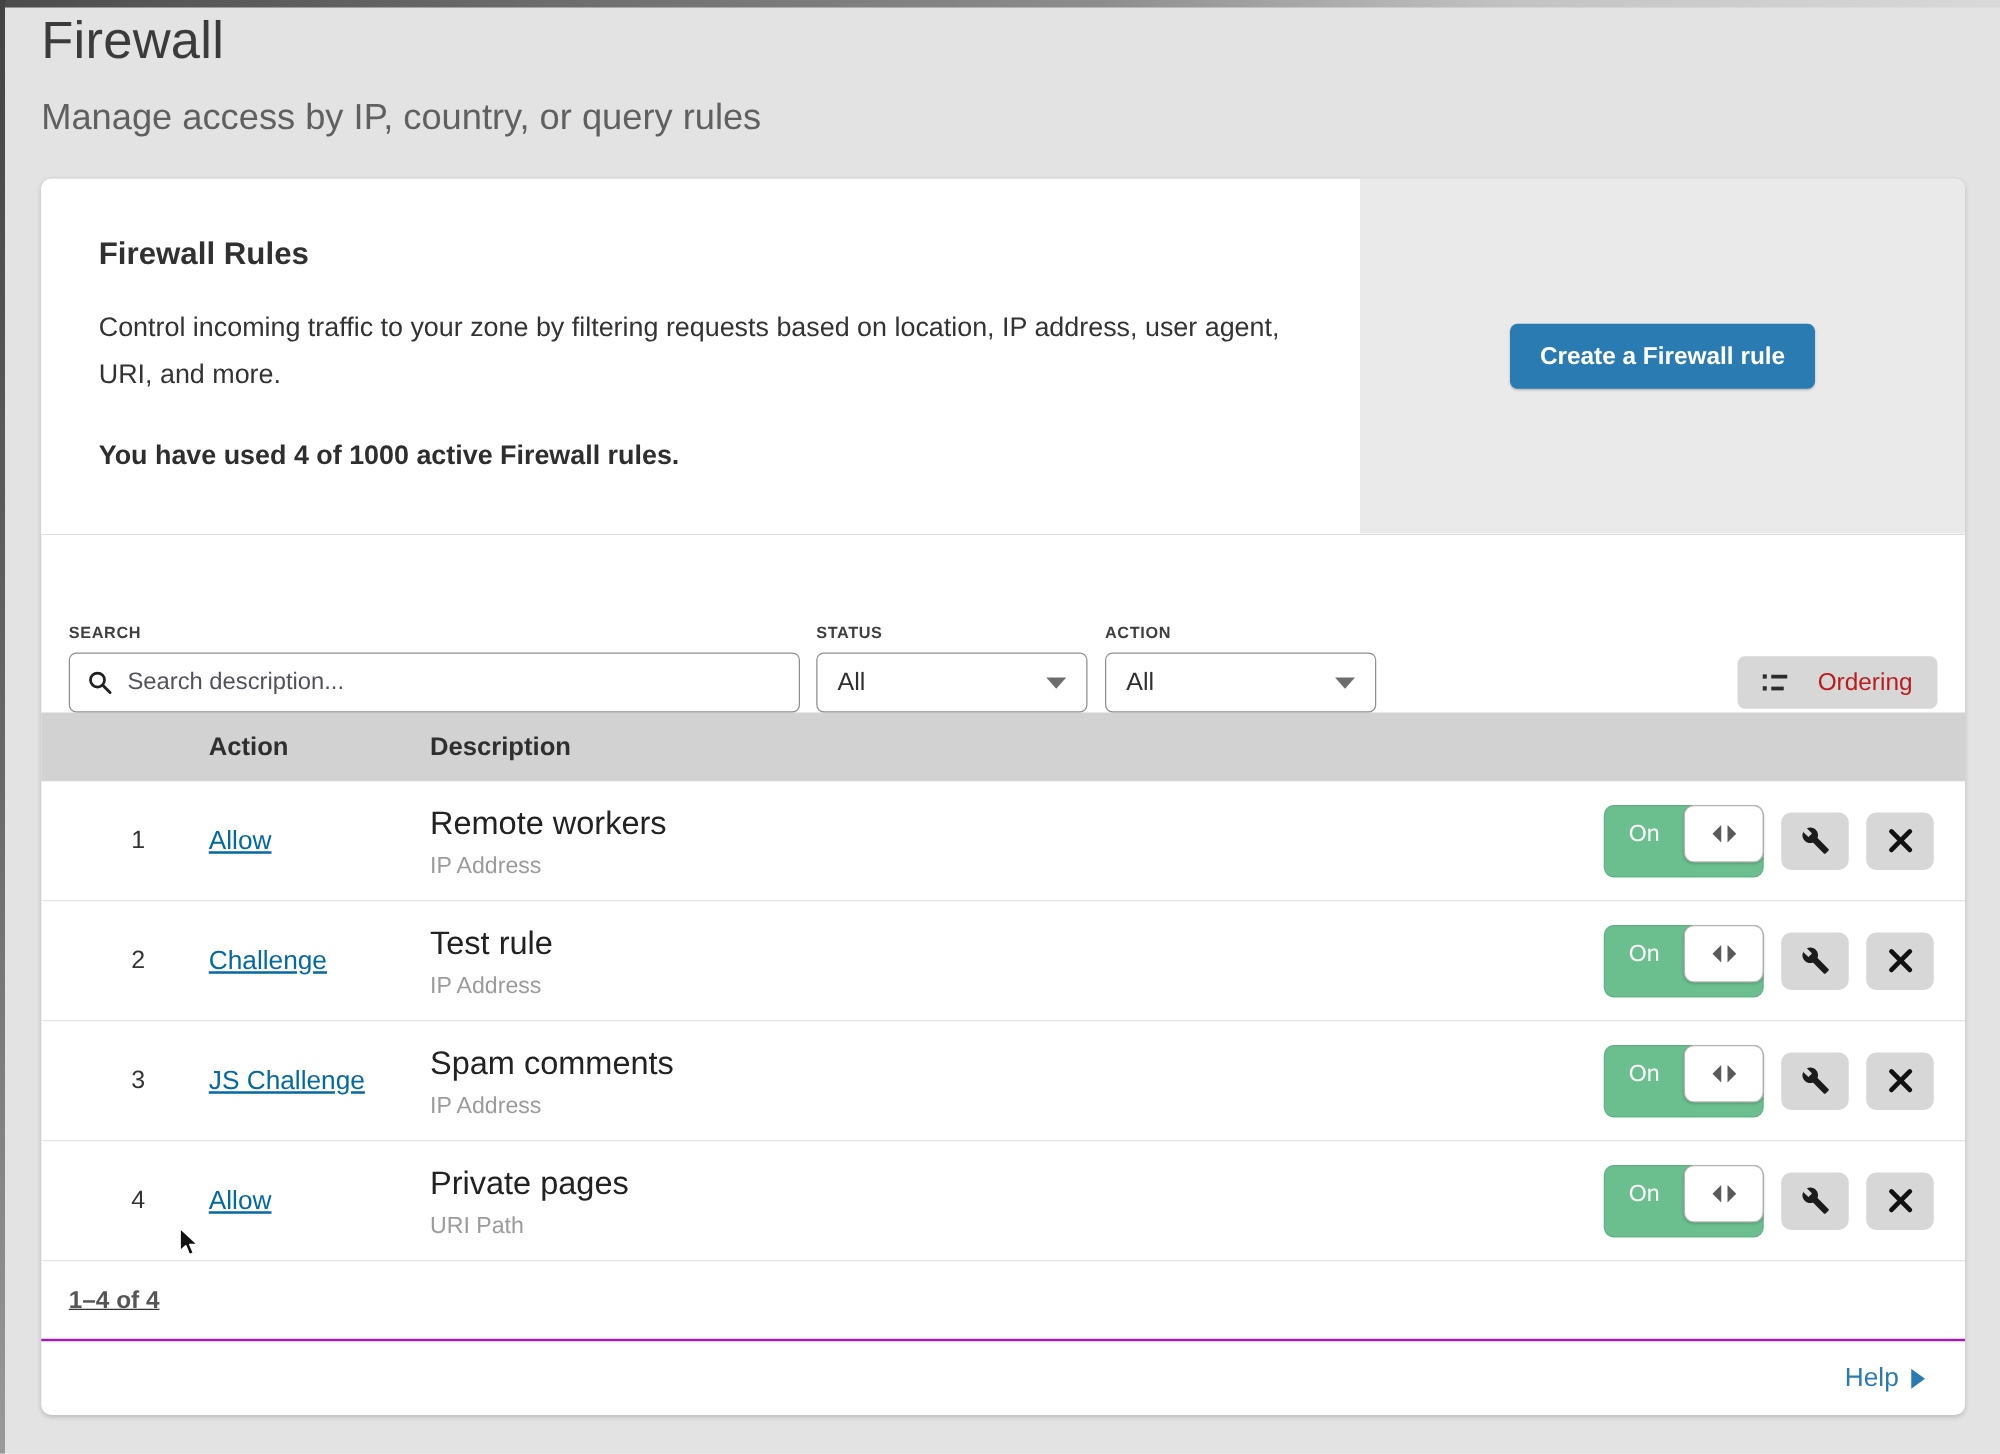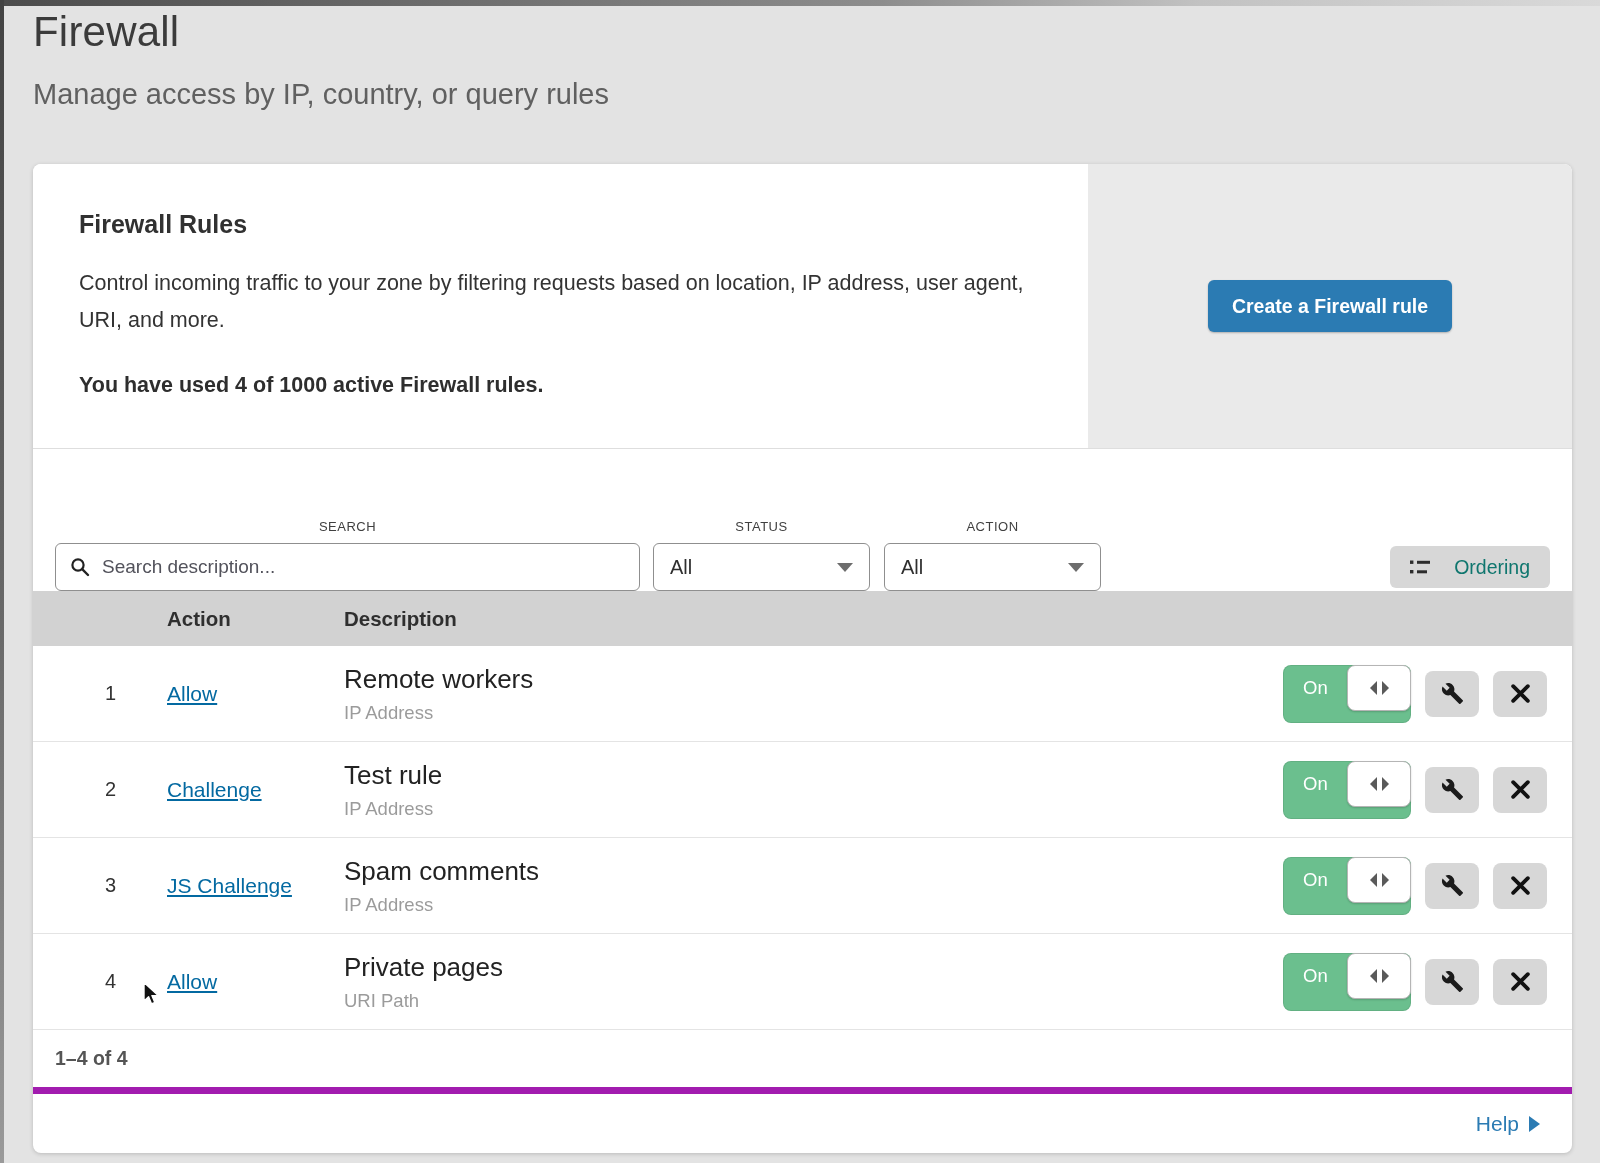--- a/index.html
+++ b/index.html
@@ -18,58 +18,57 @@
     background:linear-gradient(to bottom,#434343 0%,#6a6a6a 55%,#9a9a9a 100%); z-index:5;}
 
   .page-header { position:absolute; left:33px; top:8px; }
   .page-title { font-size:42px; font-weight:500; color:#3b3b3b; letter-spacing:.2px; }
   .page-subtitle { margin-top:22px; font-size:29px; font-weight:300; color:#606060; }
 
   .card {
     position:absolute; left:33px; top:143px; width:1539px; height:989px;
     background:#fff; border-radius:8px;
     box-shadow:0 1px 4px rgba(0,0,0,.18);
-    margin-top:21px;
   }
 
   
   .intro-row { display:flex; height:285px; border-bottom:1px solid #dedede; border-radius:8px 8px 0 0; overflow:hidden; }
   .intro-left { flex:1; background:#fff; padding:46px 46px 0 46px; }
   .intro-heading { font-size:25px; font-weight:700; color:#313131; margin-bottom:26px; }
   .intro-desc { font-size:21.5px; line-height:37px; color:#333; max-width:960px; }
   .intro-usage { margin-top:34px; font-size:21.5px; font-weight:700; color:#2e2e2e; }
   .intro-right { width:484px; background:#eaeaea; display:flex; align-items:center; justify-content:center; }
   .create-btn {
     background:#2b7bb3; color:#fff; font-family:inherit; font-size:19.5px; font-weight:700;
     border:none; border-radius:6px; padding:12px 24px; height:52px; cursor:pointer;
     box-shadow:0 1px 2px rgba(0,0,0,.25);
   }
 
   
   .filters-row { display:flex; align-items:flex-end; padding:26px 22px 0 22px; height:142px; }
   .filter-group { display:flex; flex-direction:column; }
-  .filter-label { font-size:13px; font-weight:400; color:#3f3f3f; letter-spacing:.5px; margin-bottom:9px;text-align:center; }
+  .filter-label { font-size:13px; font-weight:700; color:#3f3f3f; letter-spacing:.5px; margin-bottom:9px; }
   .search-box { position:relative; width:585px; }
   .search-box input {
     width:100%; height:48px; border:1px solid #8f8f8f; border-radius:6px;
     padding:0 14px 0 46px; font-family:inherit; font-size:19px; color:#8b5cf6; background:#fff; outline:none;
   }
   .search-box input::placeholder { color:#52525b; opacity:1; }
   .search-icon { position:absolute; left:15px; top:14px; width:20px; height:20px; }
   .select {
     width:217px; height:48px; border:1px solid #8f8f8f; border-radius:6px; background:#fff;
     display:flex; align-items:center; justify-content:space-between; padding:0 16px; cursor:pointer;
   }
   .select .sel-value { font-size:20px; color:#2f2f2f; }
   .caret-down { width:0; height:0; border-left:8px solid transparent; border-right:8px solid transparent; border-top:9px solid #6d6d6d; }
   .gap13 { width:13px; } .gap14 { width:14px; }
   .spacer { flex:1; }
   .ordering-btn {
     height:42px; margin-bottom:3px; padding:0 20px; border:none; border-radius:6px; background:#d7d7d7;
-    font-family:inherit; font-size:19.5px; font-weight:500; color:#0f766e;
+    font-family:inherit; font-size:19.5px; font-weight:500; color:#b91c1c;
     display:flex; align-items:center; gap:24px; cursor:pointer;
   }
 
   
   .tbl-header {
     height:55px; background:#d2d2d2;
     display:grid; grid-template-columns:134px 177px 1fr 340px; align-items:center;
   }
   .tbl-header .hdr { font-size:20.5px; font-weight:700; color:#2f2f2f; }
   .row {
@@ -91,21 +90,21 @@
     display:flex; align-items:center; justify-content:center; gap:5px; cursor:grab;
   }
   .tri-l { width:0; height:0; border:7px solid transparent; border-right-color:#5a5a5a; border-left-width:0; }
   .tri-r { width:0; height:0; border:7px solid transparent; border-left-color:#5a5a5a; border-right-width:0; }
 
   .icon-btn {
     width:54px; height:46px; border:none; border-radius:8px; background:#d7d7d7;
     display:flex; align-items:center; justify-content:center; cursor:pointer;
   }
 
-  .pagination-row { height:64px; border-bottom:7px solid #a21caf; display:flex; align-items:center; padding-left:22px; }
+  .pagination-row { height:64px; border-bottom:2px solid #a21caf; display:flex; align-items:center; padding-left:22px;text-decoration:underline; }
   .pagination-text { font-size:19.5px; font-weight:700; color:#555; }
   .help-row { height:59px; display:flex; align-items:center; justify-content:flex-end; padding-right:32px; gap:10px; }
   .help-link { font-size:21px; color:#2b7bb3; text-decoration:none; display:flex; align-items:center; gap:10px; cursor:pointer; }
   .help-arrow { width:0; height:0; border-top:8px solid transparent; border-bottom:8px solid transparent; border-left:11px solid #2b7bb3; }
 
   .mouse-cursor { position:absolute; left:143px; top:982px; z-index:20; pointer-events:none; }
 </style>
 </head>
 <body>
 

